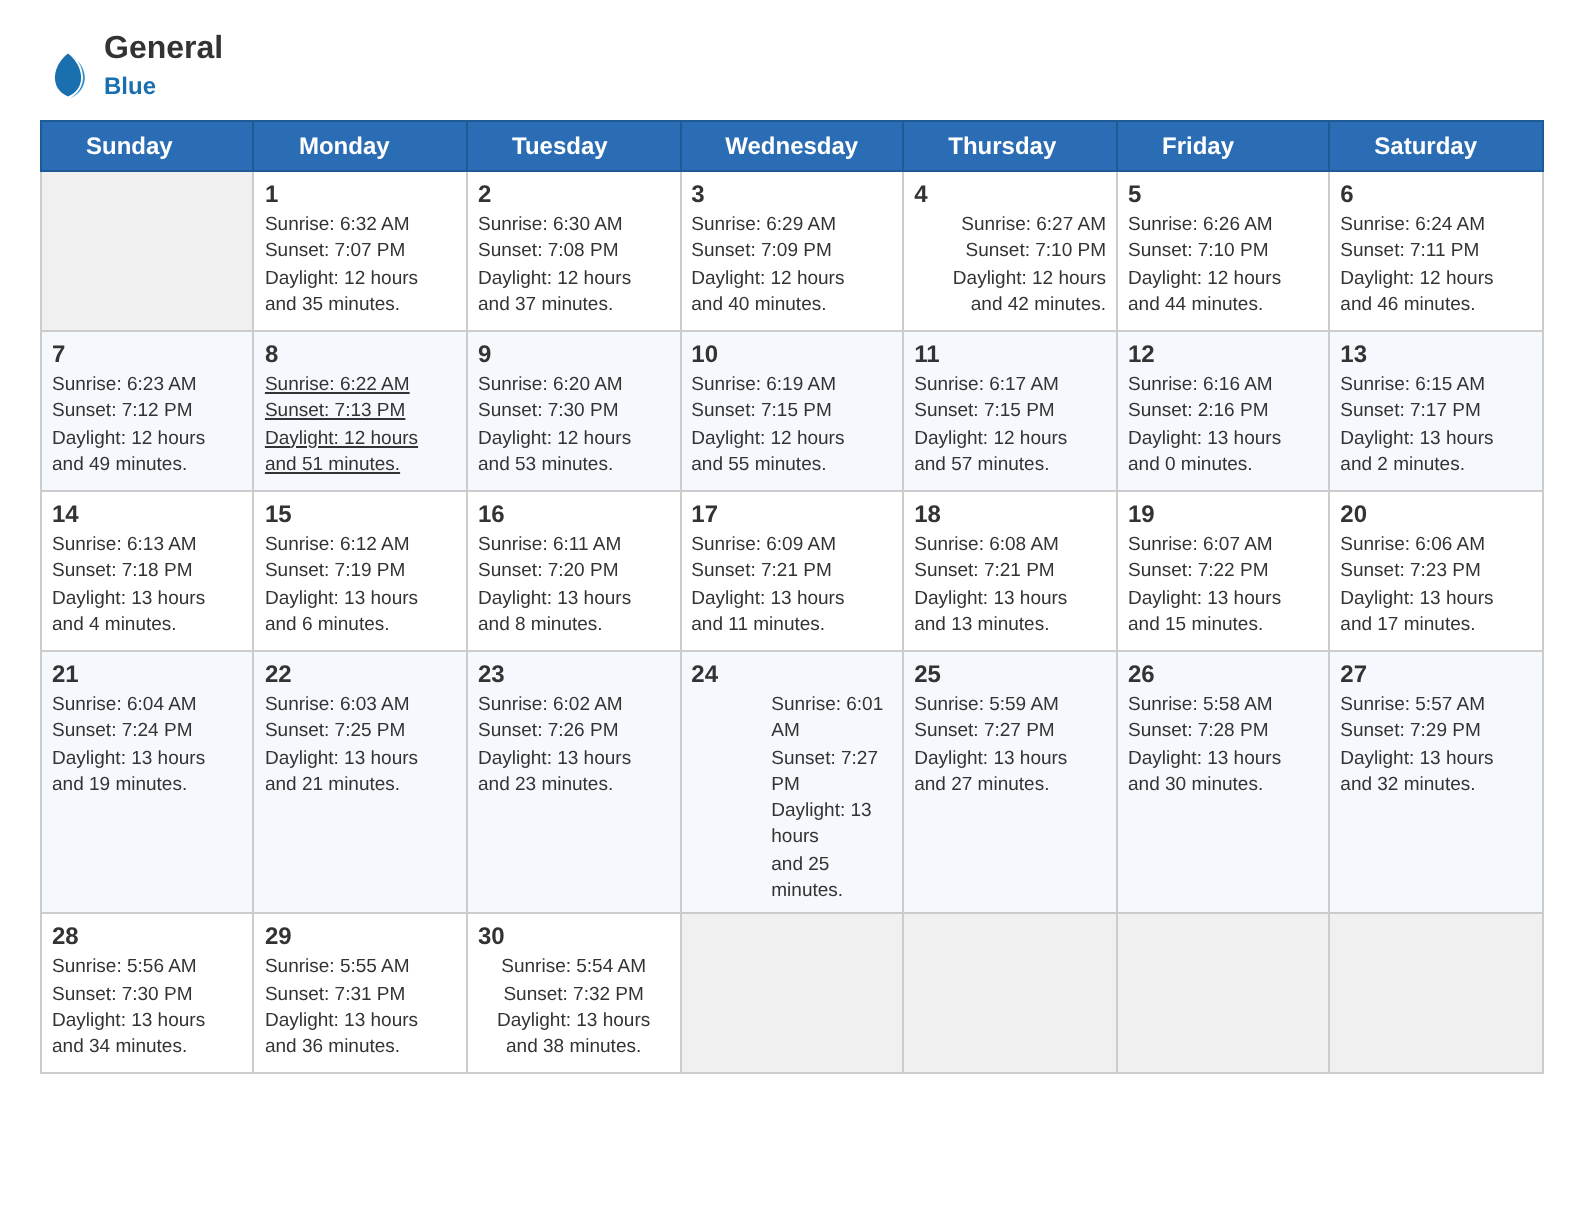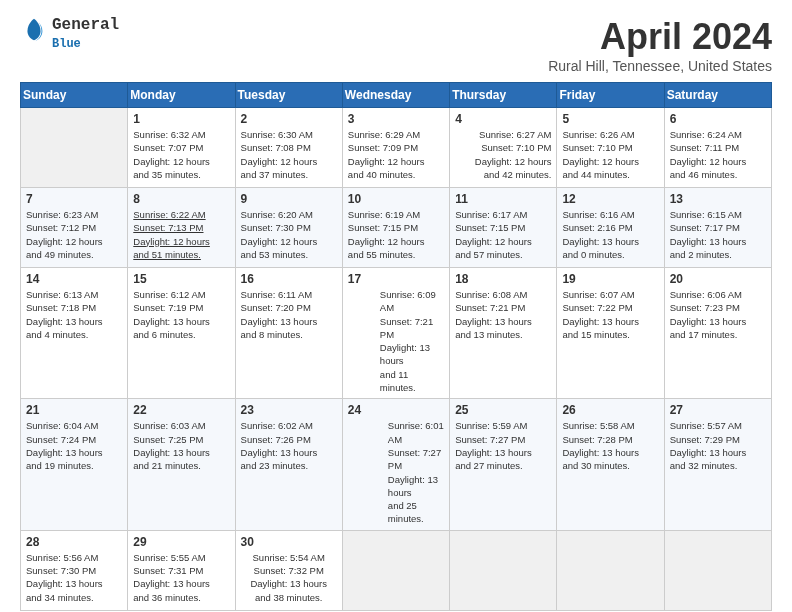--- a/index.html
+++ b/index.html
@@ -11,23 +11,22 @@
       padding: 16px 20px;
     }
     .header-area {
       display: flex;
       justify-content: space-between;
       align-items: flex-start;
       margin-bottom: 8px;
     }
     .logo {
       display: flex;
-      align-items: flex-start;
+      align-items: flex-end;
       gap: 4px;
-      font-family: Liberation Mono, monospace;
     }
     .logo-icon {
       width: 28px;
       height: 28px;
     }
     .title-area {
       text-align: right;
     }
     .month-year {
       font-size: 36px;
@@ -39,21 +38,21 @@
       color: #555;
     }
     table {
       width: 100%;
       border-collapse: collapse;
       font-size: 10.5px;
     }
     thead tr th {
       background-color: #2a6db5;
       color: #fff;
-      padding: 5px 2px;
+      padding: 5px 22px;
       text-align: left;
       font-size: 12px;
       font-weight: bold;
       border: 1px solid #1e5a96;
     }
     tbody tr td {
       border: 1px solid #ccc;
       vertical-align: top;
       padding: 4px 5px;
       height: 80px;
@@ -91,24 +90,20 @@
   <div class="logo">
     <svg class="logo-icon" viewBox="0 0 30 30" xmlns="http://www.w3.org/2000/svg">
       <path d="M15 3 C15 3 8 8 8 16 C8 20 10 24 15 26 C20 24 22 20 22 16 C22 8 15 3 15 3Z" fill="#1a6faf"></path>
       <path d="M18 5 C22 8 24 12 24 16 C24 21 21 25 16 27 C20 25 23 21 23 16 C23 11 21 7 18 5Z" fill="#2a8fd4"></path>
     </svg>
     <div>
       <span style="font-size:16px;font-weight:bold;color:#333;">General</span><br>
       <span style="font-size:12px;font-weight:bold;color:#1a6faf;">Blue</span>
     </div>
   </div>
-  <div class="title-area">
-    <div class="month-year">April 2024</div>
-    <div class="location">Rural Hill, Tennessee, United States</div>
-  </div>
 </div>
 
 <table>
   <thead>
     <tr>
     <th>Sunday</th>
         <th>Monday</th>
         <th>Tuesday</th>
         <th>Wednesday</th>
         <th>Thursday</th>
@@ -230,21 +225,21 @@
         </td>
         <td>
           <div class="day-number">16</div>
           <div class="day-info" style="white-space: pre-line;">Sunrise: 6:11 AM
 Sunset: 7:20 PM
 Daylight: 13 hours
 and 8 minutes.</div>
         </td>
         <td>
           <div class="day-number">17</div>
-          <div class="day-info" style="white-space: pre-line; margin-left: 32px;">Sunrise: 6:09 AM
+          <div class="day-info" style="white-space: pre-line;">Sunrise: 6:09 AM
 Sunset: 7:21 PM
 Daylight: 13 hours
 and 11 minutes.</div>
         </td>
         <td>
           <div class="day-number">18</div>
           <div class="day-info" style="white-space: pre-line;">Sunrise: 6:08 AM
 Sunset: 7:21 PM
 Daylight: 13 hours
 and 13 minutes.</div>

